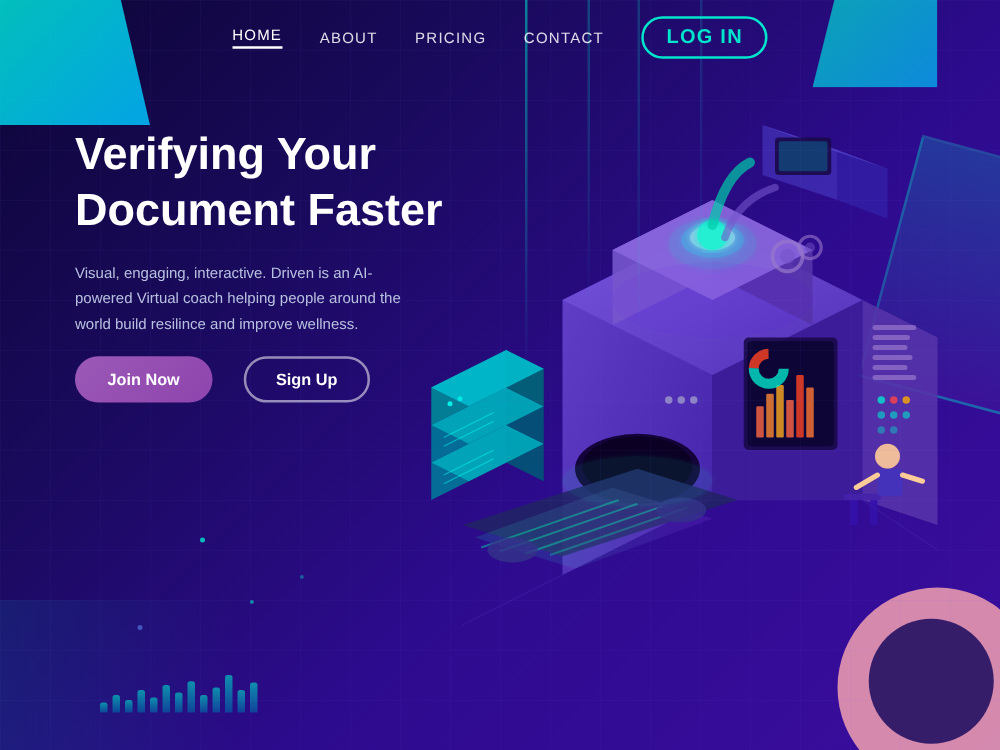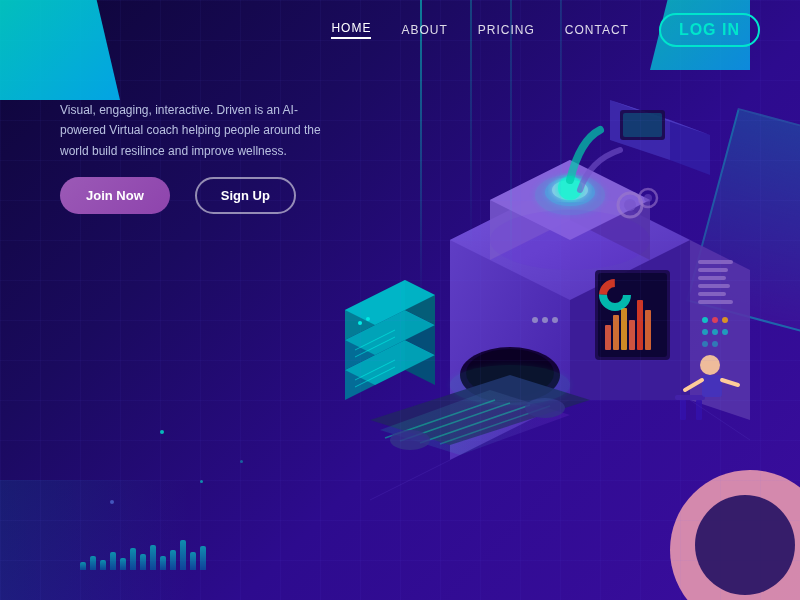--- a/index.html
+++ b/index.html
@@ -98,21 +98,21 @@
 
     
     .navbar {
       position: absolute;
       top: 0;
       left: 0;
       right: 0;
       height: 60px;
       display: flex;
       align-items: center;
-      justify-content: flex-end;
+      justify-content: center;
       padding: 0 40px;
       z-index: 10;
     }
     .nav-links {
       display: flex;
       align-items: center;
       gap: 30px;
     }
     .nav-link {
       color: #ffffff;
@@ -256,20 +256,21 @@
     <div class="nav-links">
       <span class="nav-link active">HOME</span>
       <span class="nav-link">ABOUT</span>
       <span class="nav-link">PRICING</span>
       <span class="nav-link">CONTACT</span>
       <button class="nav-login-btn">LOG IN</button>
     </div>
   </nav>
 
   <div class="hero-content">
+    <h1 class="hero-title">Verifying Your Document Faster</h1>
     <p class="hero-subtitle">Visual, engaging, interactive. Driven is an AI-powered Virtual coach helping people around the world build resilince and improve wellness.</p>
     <div class="hero-buttons">
       <button class="btn-join">Join Now</button>
       <button class="btn-signup">Sign Up</button>
     </div>
   </div>
 
   <svg class="iso-svg" viewBox="0 0 520 520" xmlns="http://www.w3.org/2000/svg">
     <defs>
       <linearGradient id="machineGrad" x1="0%" y1="0%" x2="100%" y2="100%">

